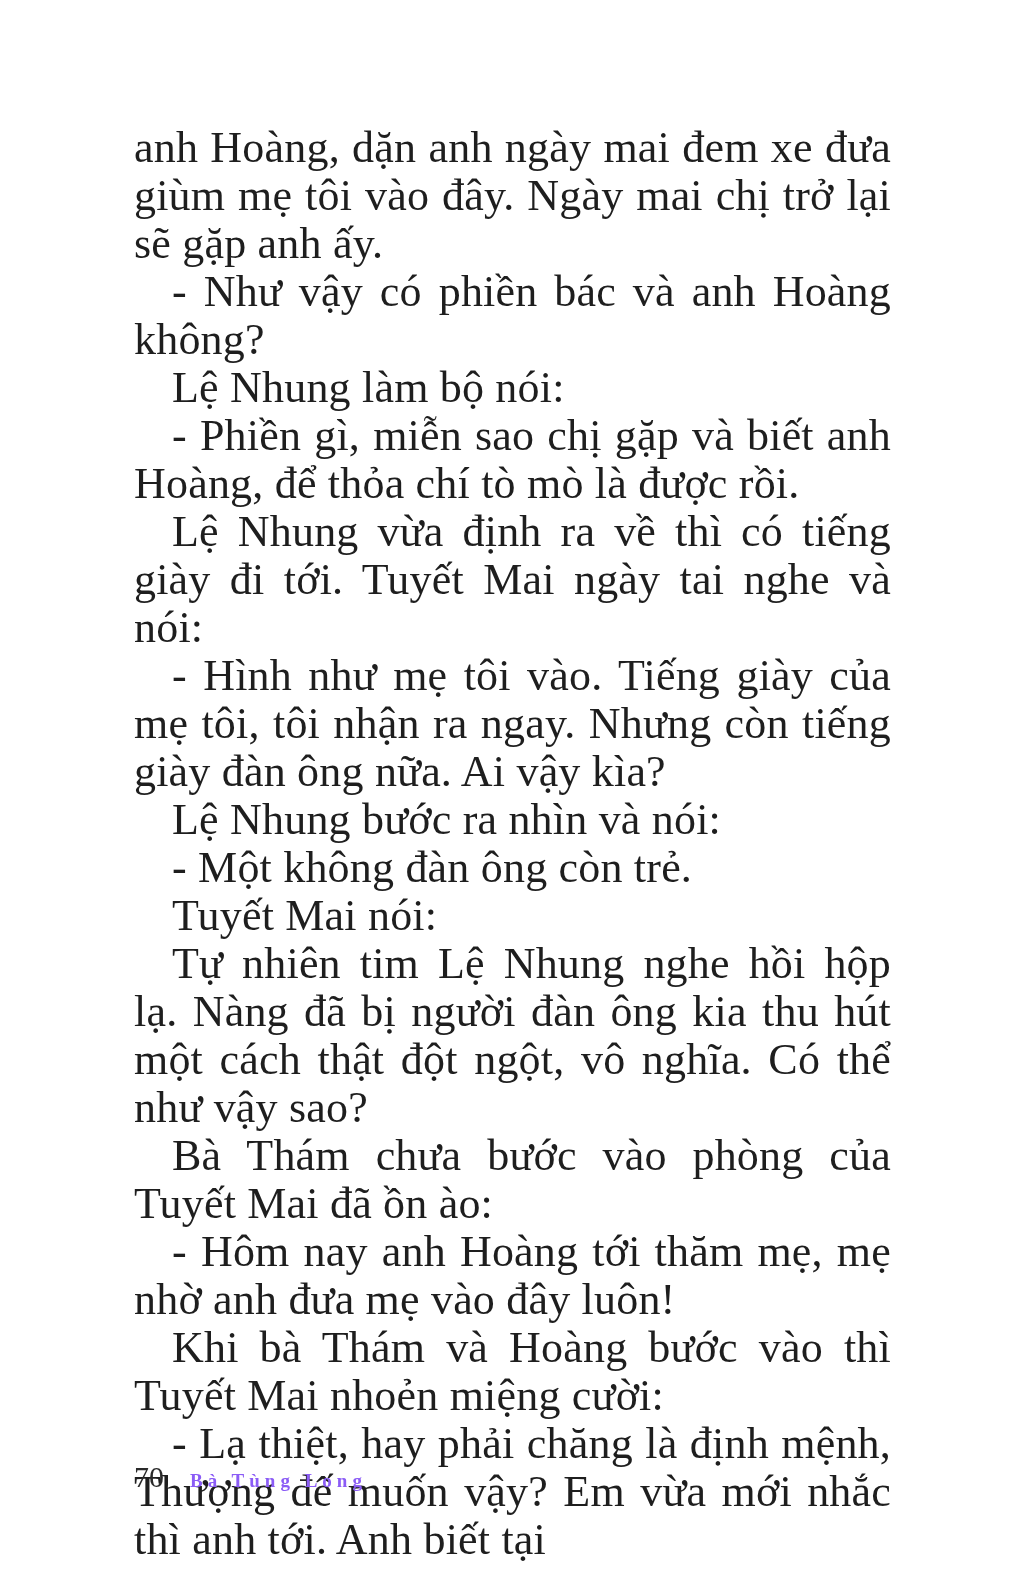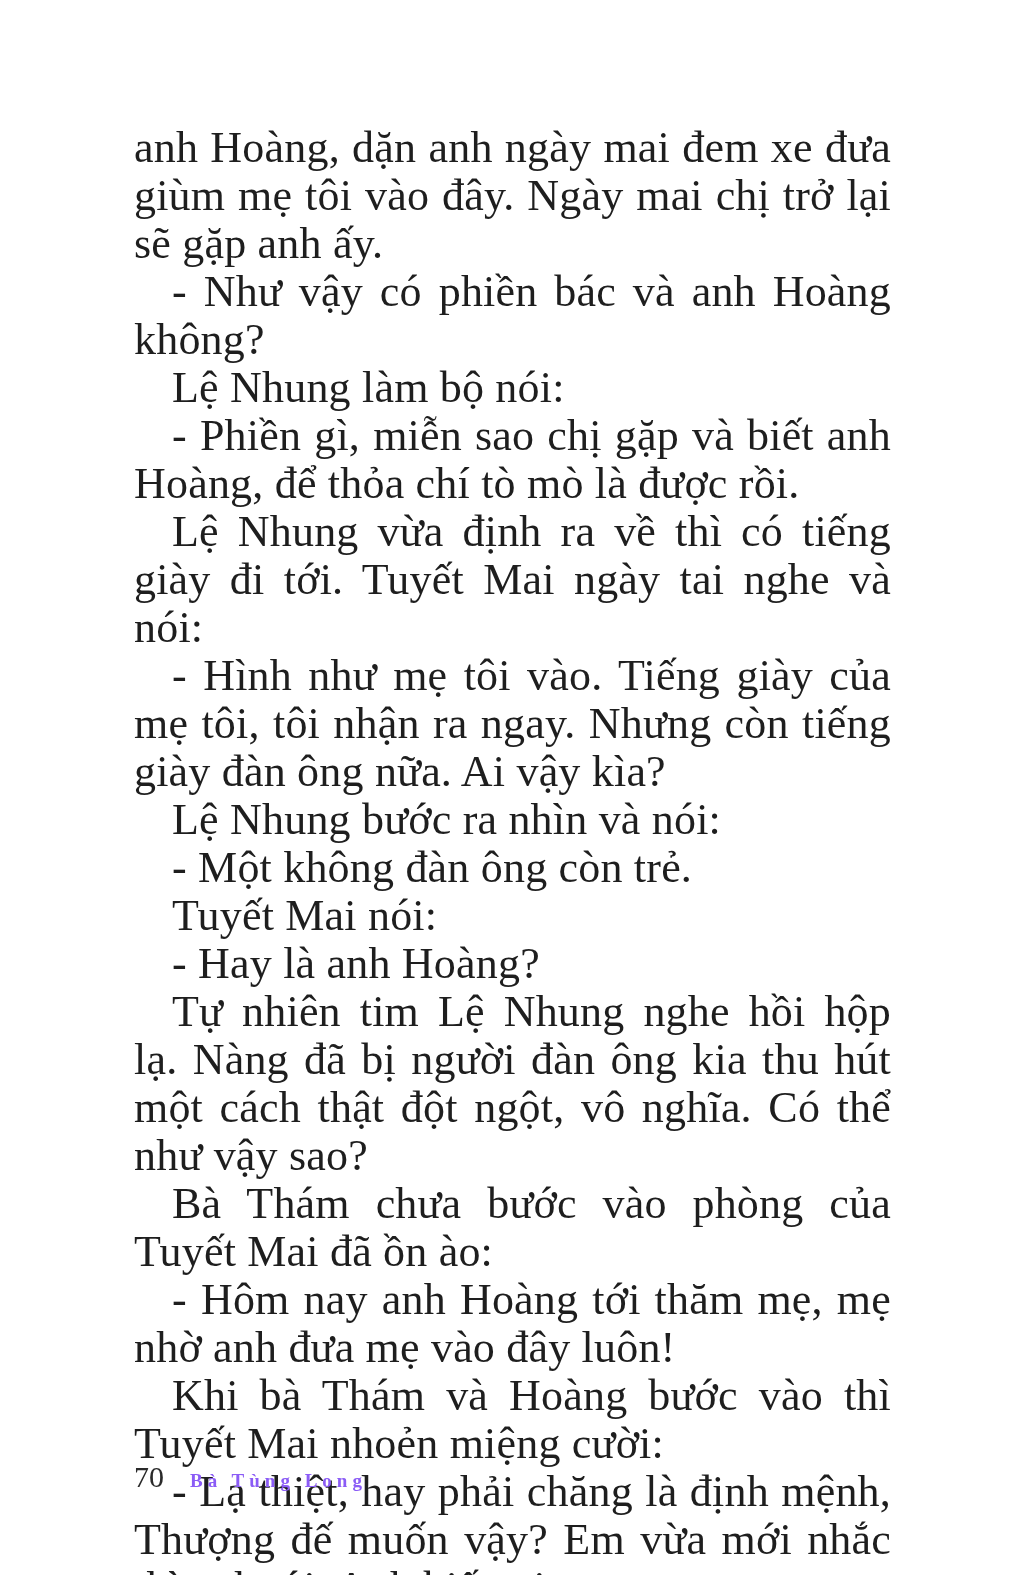--- a/index.html
+++ b/index.html
@@ -65,21 +65,20 @@
   <div class="text-block" id="paragraphs">
       <p>anh Hoàng, dặn anh ngày mai đem xe đưa giùm mẹ tôi vào đây. Ngày mai chị trở lại sẽ gặp anh ấy.</p>
       <p class="indent">- Như vậy có phiền bác và anh Hoàng không?</p>
       <p class="indent">Lệ Nhung làm bộ nói:</p>
       <p class="indent">- Phiền gì, miễn sao chị gặp và biết anh Hoàng, để thỏa chí tò mò là được rồi.</p>
       <p class="indent">Lệ Nhung vừa định ra về thì có tiếng giày đi tới. Tuyết Mai ngày tai nghe và nói:</p>
       <p class="indent">- Hình như mẹ tôi vào. Tiếng giày của mẹ tôi, tôi nhận ra ngay. Nhưng còn tiếng giày đàn ông nữa. Ai vậy kìa?</p>
       <p class="indent">Lệ Nhung bước ra nhìn và nói:</p>
       <p class="indent">- Một không đàn ông còn trẻ.</p>
       <p class="indent">Tuyết Mai nói:</p>
-      <p class="indent">- Hay là anh Hoàng?</p>
       <p class="indent">Tự nhiên tim Lệ Nhung nghe hồi hộp lạ. Nàng đã bị người đàn ông kia thu hút một cách thật đột ngột, vô nghĩa. Có thể như vậy sao?</p>
       <p class="indent">Bà Thám chưa bước vào phòng của Tuyết Mai đã ồn ào:</p>
       <p class="indent">- Hôm nay anh Hoàng tới thăm mẹ, mẹ nhờ anh đưa mẹ vào đây luôn!</p>
       <p class="indent">Khi bà Thám và Hoàng bước vào thì Tuyết Mai nhoẻn miệng cười:</p>
       <p class="indent">- Lạ thiệt, hay phải chăng là định mệnh, Thượng đế muốn vậy? Em vừa mới nhắc thì anh tới. Anh biết tại</p>
     </div>
   <div class="page-footer">
     <span class="page-number">70</span>
     <span class="author-name">Bà Tùng Long</span>
   </div>

